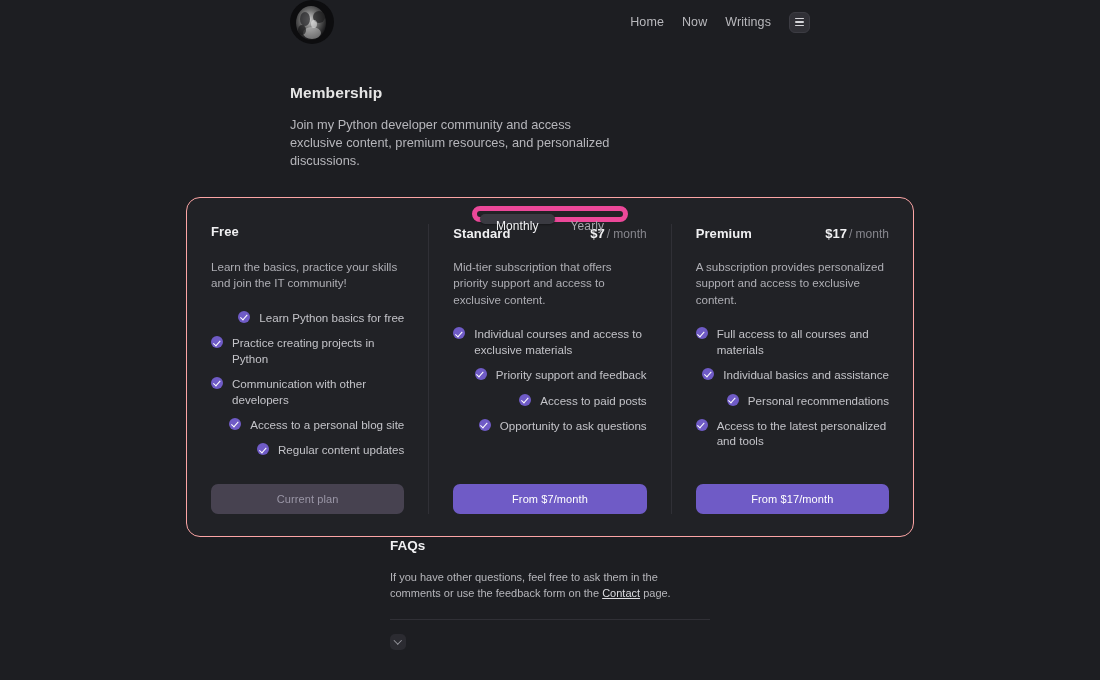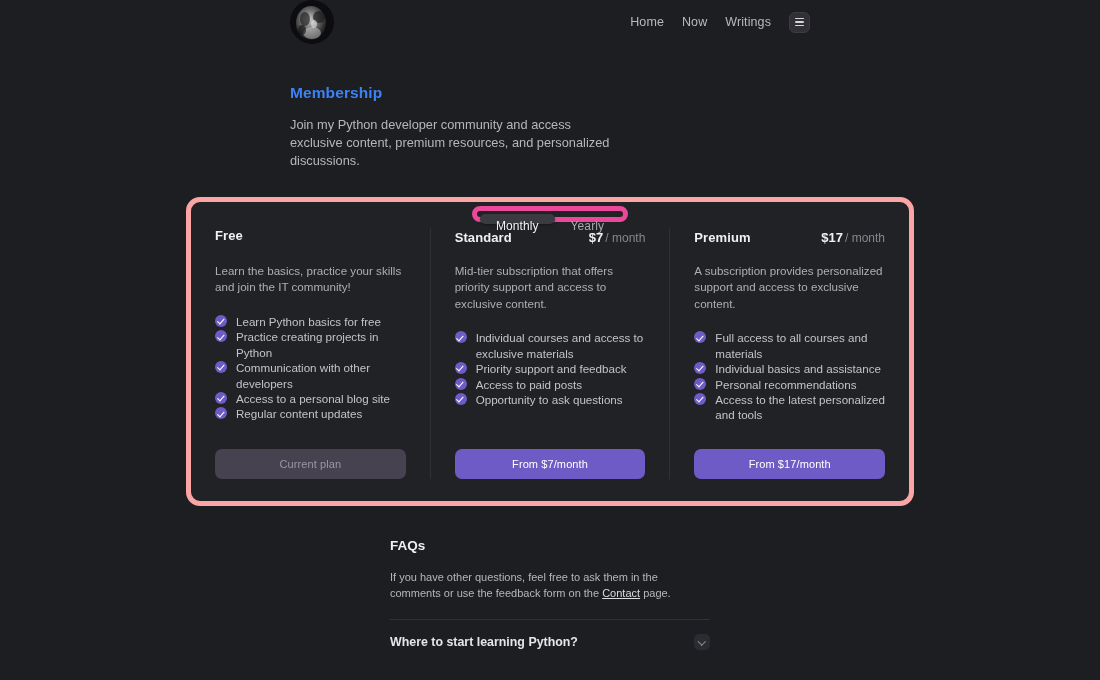--- a/index.html
+++ b/index.html
@@ -80,21 +80,21 @@
     height: 1.5px;
     background: #d6d6da;
     border-radius: 1px;
   }
 
   
   .intro { margin-top: 40px; }
   .page-title {
     font-size: 15.5px;
     font-weight: bold;
-    color: #3b82f6;
+    color: #e5e5e5;
     letter-spacing: .1px;
   }
   .intro p {
     margin-top: 14px;
     font-size: 12.8px;
     line-height: 1.42;
     color: #b6b6bb;
     max-width: 330px;
   }
 
@@ -131,21 +131,21 @@
     color: #f2f2f4;
     box-shadow: 0 1px 2px rgba(0,0,0,.35);
   }
 
   
   .pricing-card {
     position: absolute;
     left: 186px;
     top: 197px;
     width: 728px;
-    border: 5px solid #fca5a5;
+    border: 1px solid #fca5a5;
     border-radius: 14px;
     background: #212226;
     display: flex;
     padding: 26px 0 22px 0;
   }
 
   .plan {
     flex: 1 1 0;
     padding: 0 24px;
     display: flex;
@@ -182,20 +182,22 @@
     font-size: 11.6px;
     line-height: 1.42;
     color: #aeaeb4;
   }
 
   .features {
     margin-top: 18px;
     list-style: none;
     display: flex;
     flex-direction: column;
+    gap: 10px;
+    align-items: flex-end;
   }
   .features li {
     display: flex;
     gap: 9px;
     align-items: flex-start;
     font-size: 11.6px;
     line-height: 1.33;
     color: #c3c3c8;
   }
   .check {
@@ -456,20 +458,19 @@
     </div>
 
   </section>
 
   <section class="faqs">
     <h2 class="faq-title">FAQs</h2>
     <p class="faq-intro"><span>If you have other questions, feel free to ask them in the comments or use the feedback form on the </span><a href="#">Contact</a><span> page.</span></p>
 
     <div class="faq-list">
       <div class="faq-item">
-        <span class="faq-q">Where to start learning Python?</span>
         <span class="chev"></span>
       </div>
 
     </div>
   </section>
 
 </div>
 
 </body></html>

